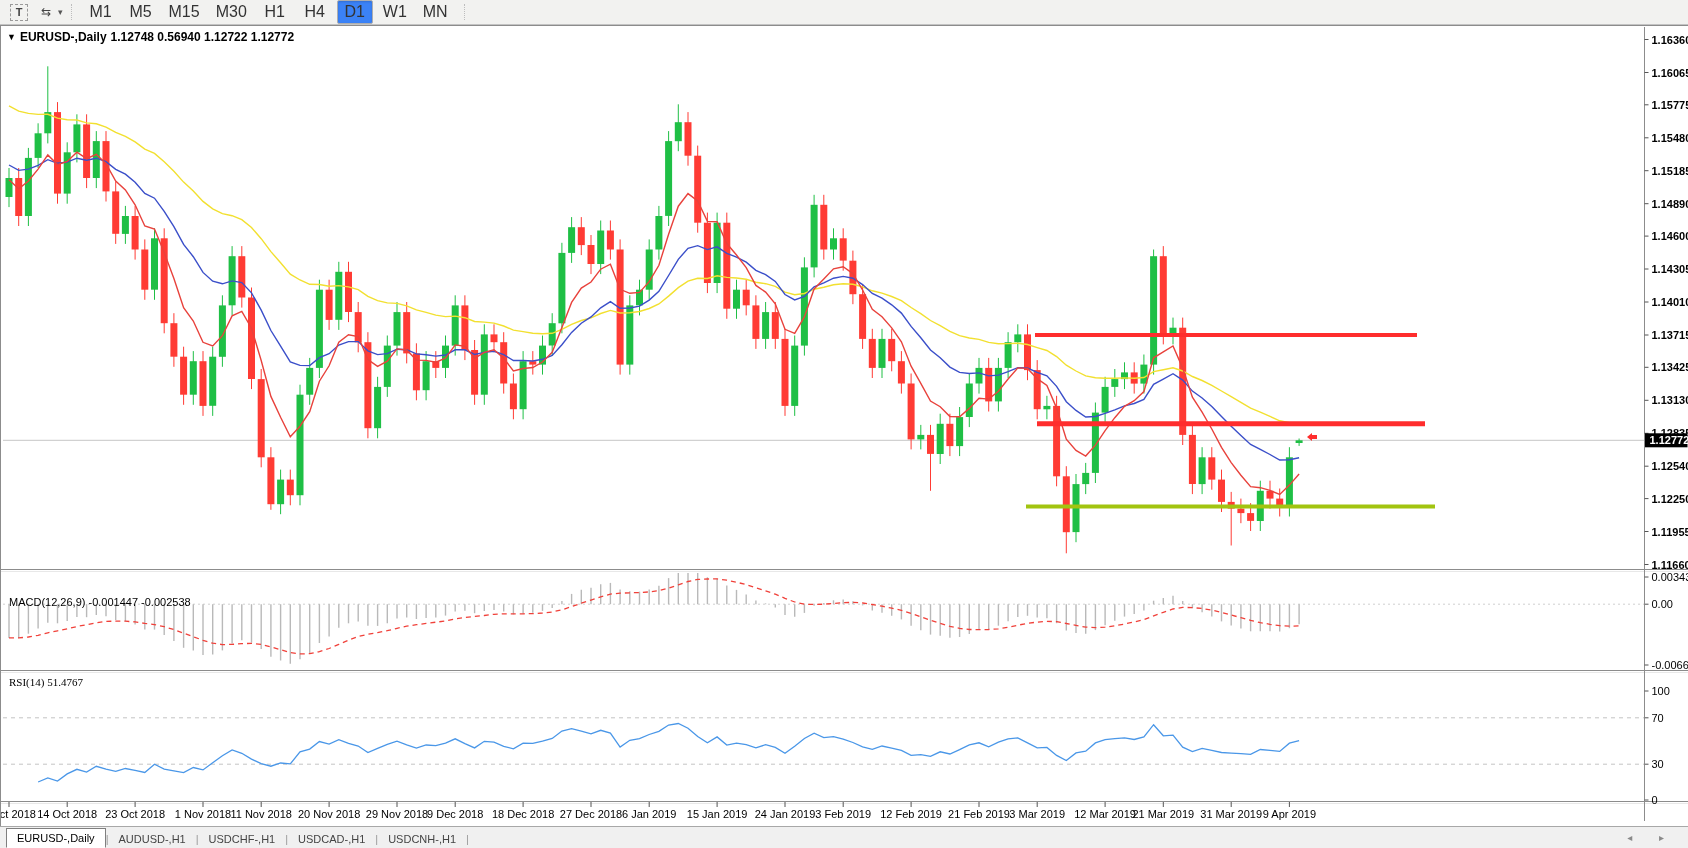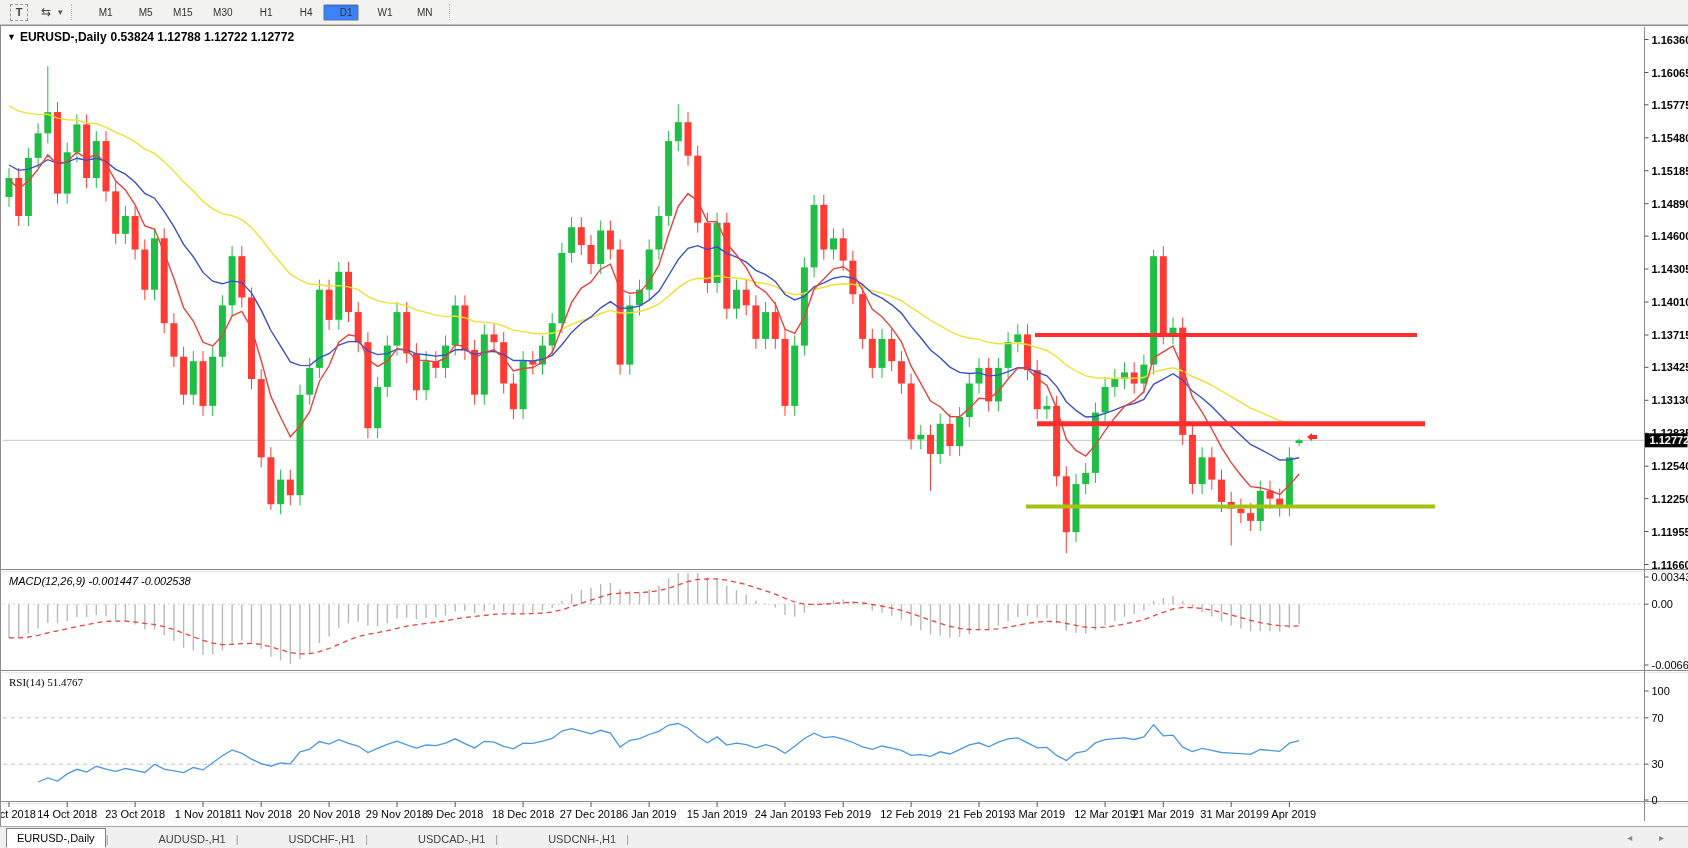--- a/index.html
+++ b/index.html
@@ -3,33 +3,33 @@
 <meta charset="utf-8">
 <style>
   html,body{margin:0;padding:0;background:#f0f0f0;font-family:"Liberation Sans",sans-serif;}
   #app{position:relative;width:1688px;height:848px;background:#fff;overflow:hidden;}
   
   #toolbar{position:absolute;left:0;top:0;width:1688px;height:25px;background:#f2f2f0;border-bottom:1px solid #c3c3c3;display:flex;align-items:center;box-sizing:border-box;}
   .tb-icon{width:20px;height:18px;margin-left:8px;display:flex;align-items:center;justify-content:center;font-size:12px;color:#444;cursor:default;}
   .tb-icon.tbox{border:1px dashed #9a9a9a;width:16px;height:15px;font-weight:bold;font-size:11px;margin-left:10px;}
   .tb-caret{font-size:9px;color:#555;margin-left:2px;}
   .tb-sep{width:1px;height:16px;border-left:1px dotted #bdbdbd;margin:0 8px;}
-  .tf-btn{min-width:24px;padding:2px 5px;margin:0 2px;font-size:10px;color:#333;text-align:right;border:1px solid transparent;border-radius:2px;}
+  .tf-btn{min-width:24px;padding:2px 5px;margin:0 2px;font-size:16px;color:#333;text-align:center;border:1px solid transparent;border-radius:2px;}
   .tf-btn.active{background:#3b82f6;border:1px solid #aeaeae;box-shadow:inset 0 1px 2px rgba(0,0,0,.15);}
   
   #chartwin{position:absolute;left:0;top:25px;width:1688px;height:801px;background:#fff;border:1px solid #8c8c8c;box-sizing:border-box;}
   #chartsvg{position:absolute;left:0;top:0;}
   #chart-title{position:absolute;left:6px;top:4px;font-size:12px;font-weight:bold;color:#000;display:flex;align-items:center;gap:4px;background:transparent;}
   #chart-title .tri{font-size:9px;}
   .pane-label{position:absolute;left:8px;font-size:11px;color:#000;}
-  #macd-label{top:549px;font-style:italic;}
+  #macd-label{top:570px;}
   #rsi-label{top:650px;font-family:Liberation Serif, serif;}
   
   #tabbar{position:absolute;left:0;top:826px;width:1688px;height:22px;background:#f0f0f0;border-top:1px solid #a8a8a8;display:flex;align-items:flex-end;box-sizing:border-box;}
-  .tab{font-size:11px;color:#444;padding:3px 10px 3px 10px;margin-top:2px;white-space:nowrap;margin-left:40px;}
+  .tab{font-size:11px;color:#444;padding:3px 10px 3px 10px;margin-top:2px;white-space:nowrap;}
   .tab.active{background:#ffffff;border:1px solid #7f7f7f;border-bottom:1px solid #fff;color:#000;margin-left:6px;position:relative;top:0;}
   .tab-sep{color:#9a9a9a;font-size:11px;padding-bottom:3px;}
   #tab-arrows{position:absolute;right:12px;top:5px;color:#8a8a8a;font-size:10px;letter-spacing:12px;}
 </style>
 </head>
 <body>
 
 <div id="app">
 
   <div id="toolbar">
@@ -573,21 +573,21 @@
             <text x="1162.3" y="792" font-size="11" fill="#000" text-anchor="middle">21 Mar 2019</text>
             <line x1="1230.2" y1="776" x2="1230.2" y2="781" stroke="#555"></line>
             <text x="1230.2" y="792" font-size="11" fill="#000" text-anchor="middle">31 Mar 2019</text>
             <line x1="1288.4" y1="776" x2="1288.4" y2="781" stroke="#555"></line>
             <text x="1288.4" y="792" font-size="11" fill="#000" text-anchor="middle">9 Apr 2019</text>
           </g>
         </svg></div>
     <div id="chart-title">
       <span class="tri">▼</span>
       <span>EURUSD-,Daily</span>
-      <span>0.53824 1.12788 1.12722 1.12772</span>
+      <span>1.12748 0.56940 1.12722 1.12772</span>
     </div>
     <div class="pane-label" id="macd-label">MACD(12,26,9) -0.001447 -0.002538</div>
     <div class="pane-label" id="rsi-label">RSI(14) 51.4767</div>
   </div>
 
   <div id="tabbar">
     <div id="tabs-container" style="display:flex;align-items:flex-end;">
         <div class="tab active">EURUSD-,Daily</div>
         <div class="tab-sep">|</div>
         <div class="tab">AUDUSD-,H1</div>

